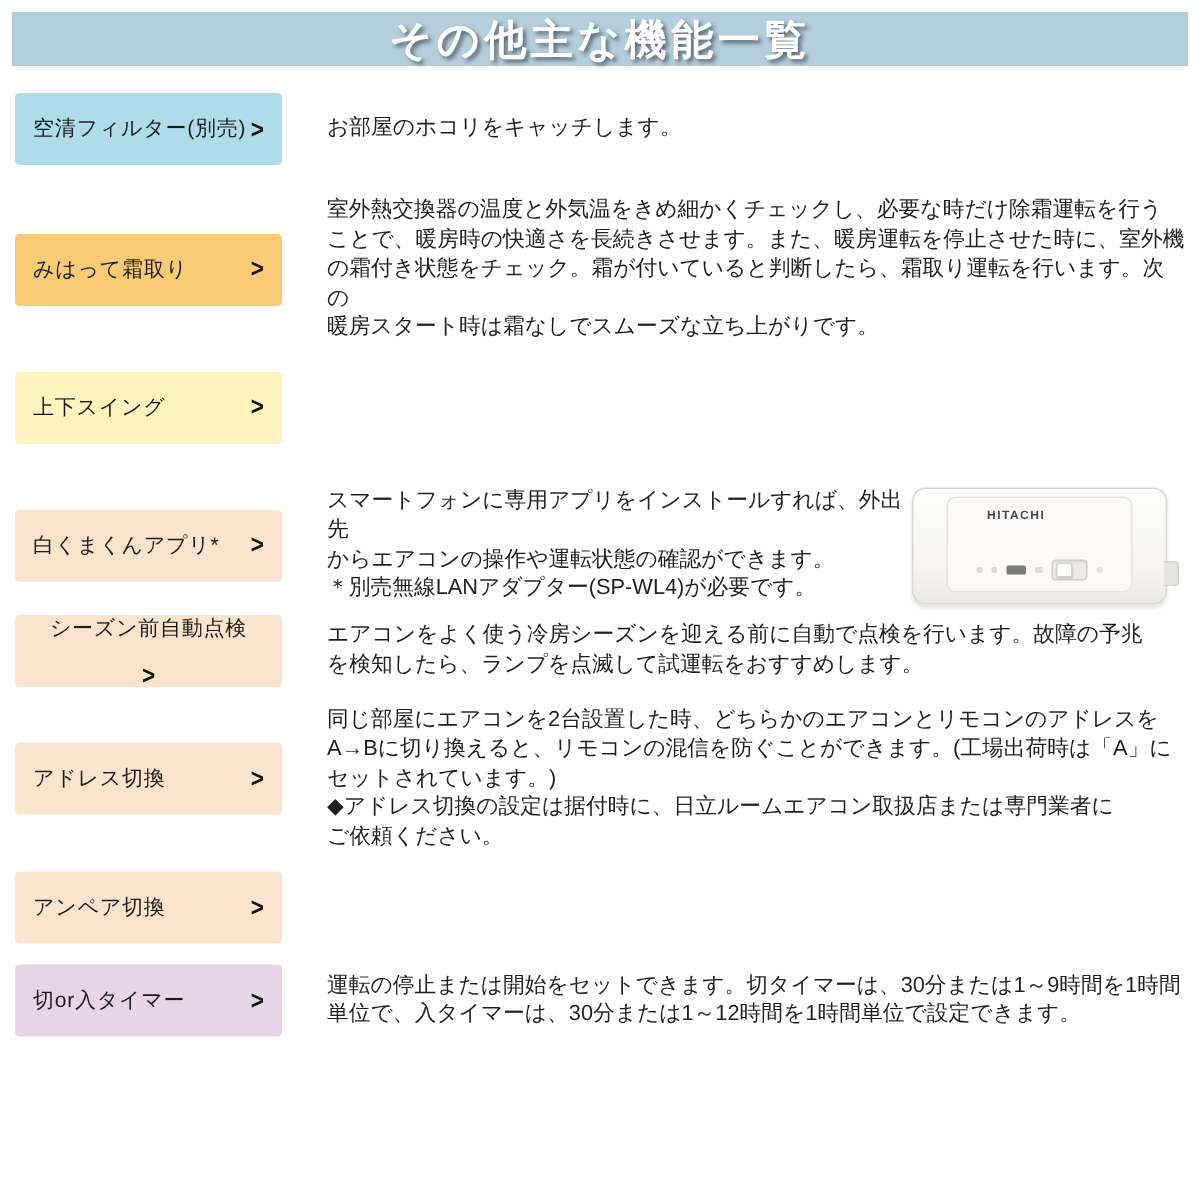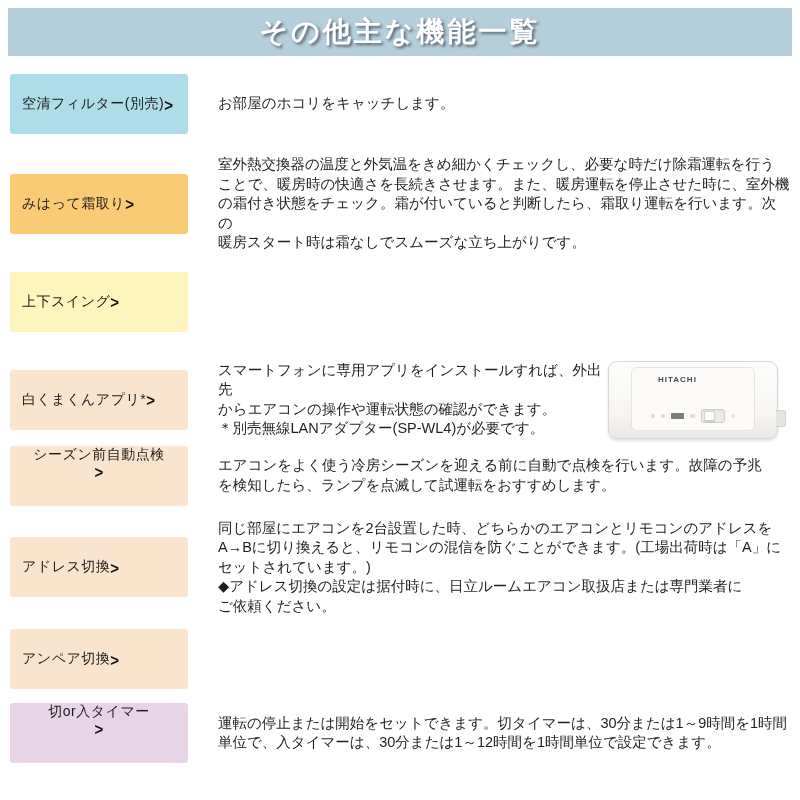--- a/index.html
+++ b/index.html
@@ -1,22 +1,22 @@
 <!DOCTYPE html>
 <html><head>
 <meta charset="utf-8">
 <style>
   * { margin: 0; padding: 0; box-sizing: border-box; }
   html, body { width: 800px; height: 800px; background: #ffffff; overflow: hidden; }
   body { font-family: "Liberation Sans", "DejaVu Sans", sans-serif; color: #1f1f1f; }
 
   .title-bar {
     margin: 8px 8px 0 8px;
-    height: 48px;
-    display: flex; align-items: center; justify-content: center;
+    height: 36px;
+    display: flex; align-items: flex-start; justify-content: center;
   }
   .title-bar .title-text {
     color: #ffffff;
     font-size: 28px;
     font-weight: bold;
     letter-spacing: 3px;
     text-shadow: 2px 2px 3px rgba(70, 82, 94, 0.85);
     white-space: nowrap;
   }
 
@@ -30,24 +30,25 @@
   .r3 { margin-top: 19px; }
   .r4 { margin-top: 29px; }
   .r5 { margin-top: 7px; }
   .r6 { margin-top: 13px; }
   .r7 { margin-top: 13px; }
   .r8 { margin-top: 14px; }
 
   .label-box {
     flex: none;
     width: 178px;
-    height: 60px;
+    height: 48px;
     border-radius: 3px;
     display: flex;
     align-items: center;
+    justify-content: space-between;
     padding: 0 12px;
     cursor: pointer;
   }
   .label-text {
     font-size: 14px;
     color: #1b1b1b;
     letter-spacing: 0.5px;
     white-space: nowrap;
   }
   .chevron {
@@ -222,19 +223,19 @@
 </div>
 
 <div class="feature-row r7">
   <div class="label-box" style="background-color: rgb(251, 228, 205);">
     <span class="label-text">アンペア切換</span>
     <span class="chevron">&gt;</span>
   </div>
 </div>
 
 <div class="feature-row r8">
-  <div class="label-box" style="background-color: rgb(231, 212, 231); flex-direction: column;">
+  <div class="label-box" style="background-color: rgb(231, 212, 231);">
     <span class="label-text">切or入タイマー</span>
     <span class="chevron">&gt;</span>
   </div>
   <div class="desc">運転の停止または開始をセットできます。切タイマーは、30分または1～9時間を1時間
 単位で、入タイマーは、30分または1～12時間を1時間単位で設定できます。</div>
 </div>
 
 </body></html>

